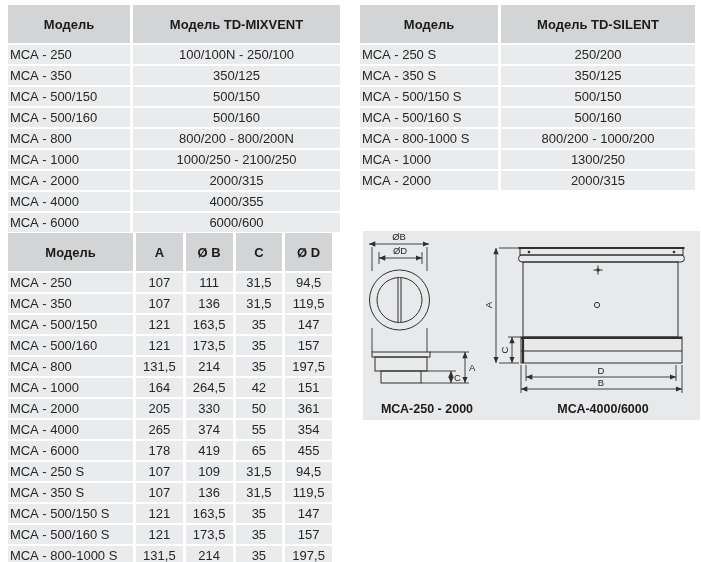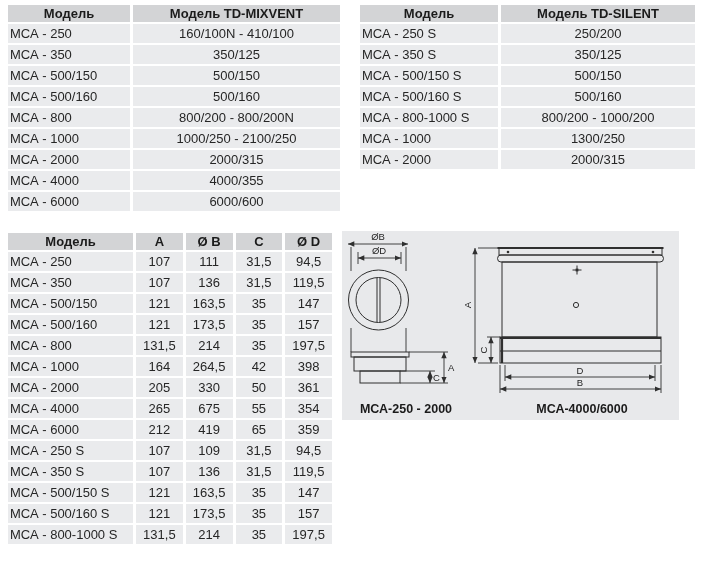--- a/index.html
+++ b/index.html
@@ -6,36 +6,36 @@
   body{
     width:701px;height:562px;position:relative;background:#ffffff;
     font-family:"Liberation Sans",sans-serif;color:#222;
     -webkit-font-smoothing:antialiased;
   }
   table.tbl{
     position:absolute;border-collapse:separate;border-spacing:3px 2px;
     table-layout:fixed;
   }
   .tbl th{
-    background:#d3d4d6;font-weight:bold;font-size:13px;height:17px;
+    background:#d3d4d6;font-weight:bold;font-size:13px;height:38px;
     text-align:center;padding:0 2px;color:#1b1b1b;white-space:nowrap;overflow:hidden;margin-left:44px;
   }
   .tbl td{
     background:#eaebed;font-size:13px;height:19px;text-align:center;
     padding:0 2px;white-space:nowrap;overflow:hidden;color:#262626;
   }
   .tbl td:first-child{text-align:left;margin-left:16px;}
   #t-mix{left:5px;top:3px;width:338px;}
   #t-sil{left:357px;top:3px;width:341px;}
   #t-dim{left:5px;top:231px;width:330px;}
   #t-mix col.c-model{width:122px;}
   #t-sil col.c-model{width:138px;}
   #t-dim col.c-model{width:125px;}
   .panel{
-    position:absolute;left:342px;top:231px;width:337px;height:189px;
+    position:absolute;left:363px;top:231px;width:337px;height:189px;
     background:#e8e9eb;
   }
   .panel svg{display:block;width:100%;height:100%;}
   svg text{font-size:9.5px;fill:#1e1e1e;font-family:"Liberation Sans",sans-serif;}
   svg text.cap{font-size:12.5px;font-weight:bold;fill:#1b1b1b;}
   svg .ln{stroke:#2f2f2f;stroke-width:1;fill:none;}
   svg .thick{stroke:#2f2f2f;stroke-width:2.2;fill:none;}
   svg .dim{stroke:#2f2f2f;stroke-width:0.9;fill:none;}
 </style>
 </head>
@@ -48,21 +48,21 @@
     </colgroup>
 <thead>
       <tr>
         <th>Модель</th>
         <th>Модель TD-MIXVENT</th>
       </tr>
     </thead>
     <tbody>
       <tr>
         <td>МСА - 250</td>
-        <td>160/100N - 410/100</td>
+        <td>100/100N - 250/100</td>
       </tr>
       <tr>
         <td>МСА - 350</td>
         <td>350/125</td>
       </tr>
       <tr>
         <td>МСА - 500/150</td>
         <td>500/150</td>
       </tr>
       <tr>
@@ -186,42 +186,42 @@
         <td>131,5</td>
         <td>214</td>
         <td>35</td>
         <td>197,5</td>
       </tr>
       <tr>
         <td>МСА - 1000</td>
         <td>164</td>
         <td>264,5</td>
         <td>42</td>
-        <td>398</td>
+        <td>151</td>
       </tr>
       <tr>
         <td>МСА - 2000</td>
         <td>205</td>
         <td>330</td>
         <td>50</td>
         <td>361</td>
       </tr>
       <tr>
         <td>МСА - 4000</td>
         <td>265</td>
-        <td>675</td>
+        <td>374</td>
         <td>55</td>
         <td>354</td>
       </tr>
       <tr>
         <td>МСА - 6000</td>
-        <td>212</td>
+        <td>178</td>
         <td>419</td>
         <td>65</td>
-        <td>359</td>
+        <td>455</td>
       </tr>
       <tr>
         <td>МСА - 250 S</td>
         <td>107</td>
         <td>109</td>
         <td>31,5</td>
         <td>94,5</td>
       </tr>
       <tr>
         <td>МСА - 350 S</td>

